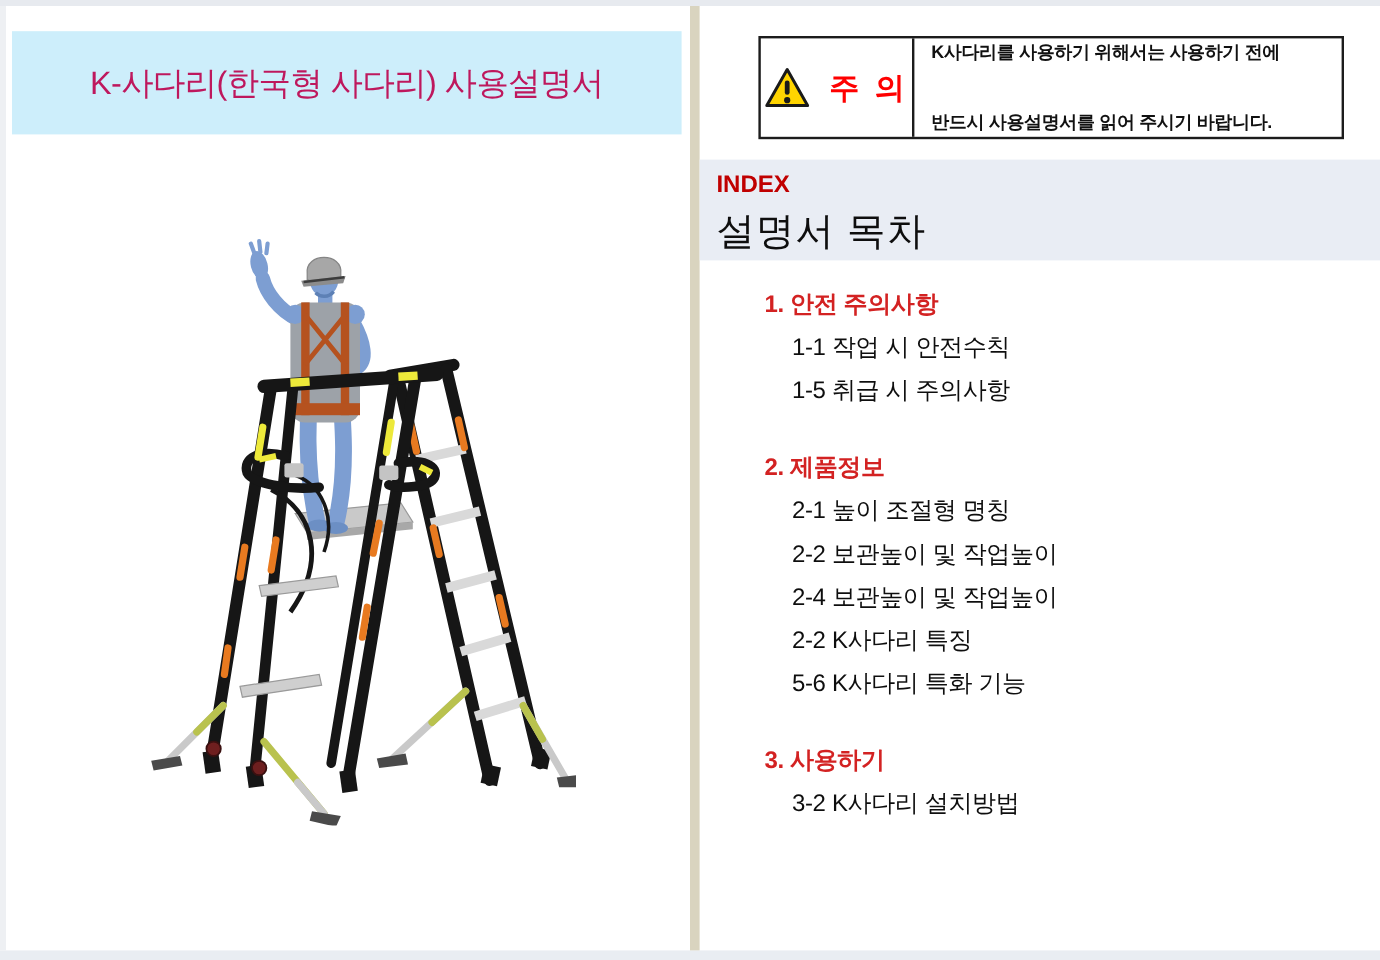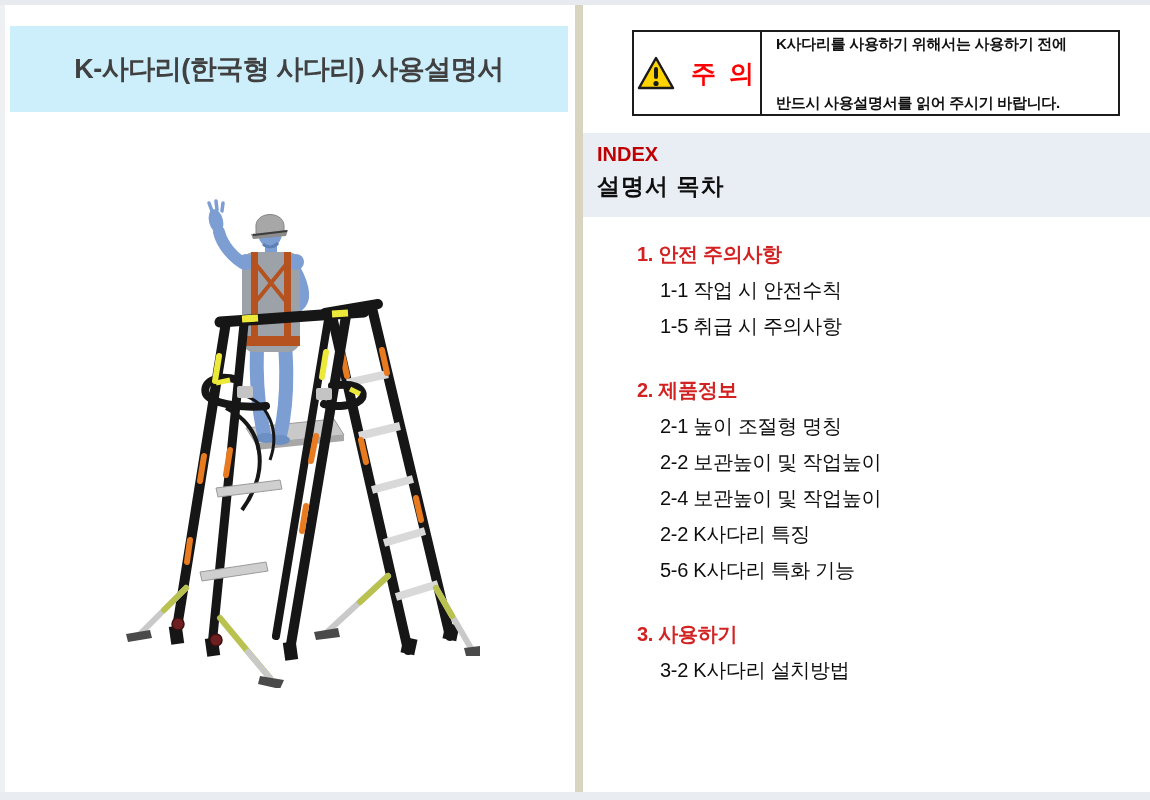--- a/index.html
+++ b/index.html
@@ -17,21 +17,21 @@
     position:absolute;left:575px;top:5px;width:8px;height:787px;
     background:#d9d4bf;
   }
 
   
   .title-box{
     position:absolute;left:10px;top:26px;width:558px;height:86px;
     background:#cdeefb;display:flex;align-items:center;justify-content:center;
   }
   .title-box h1{
-    margin:4px;font-size:27px;font-weight:bold;color:#404040;letter-spacing:-0.5px;
+    margin:4px;font-size:27px;font-weight:normal;color:#be185d;letter-spacing:-0.5px;
   }
   .illustration{
     position:absolute;left:120px;top:188px;width:360px;height:500px;
   }
 
   
   .warning-box{
     position:absolute;left:632px;top:30px;width:488px;height:86px;
     border:2px solid #1c1c1c;display:flex;background:#fff;box-sizing:border-box;
   }
@@ -49,21 +49,21 @@
   .warn-cell-right p{
     margin:0;font-size:15px;font-weight:600;color:#111;line-height:1.55;
     letter-spacing:-0.3px;
   }
 
   .index-band{
     position:absolute;left:583px;top:133px;width:567px;height:84px;
     background:#e9edf4;box-sizing:border-box;padding:10px 0 0 14px;
   }
   .index-label{font-size:20px;font-weight:bold;color:#c00000;}
-  .index-title{font-size:23px;font-weight:bold;color:#0e0e0e;margin-top:5px;letter-spacing:1px;}
+  .index-title{font-size:32px;font-weight:normal;color:#0e0e0e;margin-top:5px;letter-spacing:1px;}
 
   .toc{
     position:absolute;left:583px;top:236px;width:560px;padding-left:29px;box-sizing:border-box;margin-left:25px;
   }
   .toc-section + .toc-section{margin-top:28px;}
   .toc-heading{
     font-size:20px;font-weight:bold;color:#d32222;line-height:36px;letter-spacing:-0.3px;
   }
   .toc-item{
     font-size:20px;font-weight:normal;color:#0e0e0e;line-height:36px;

